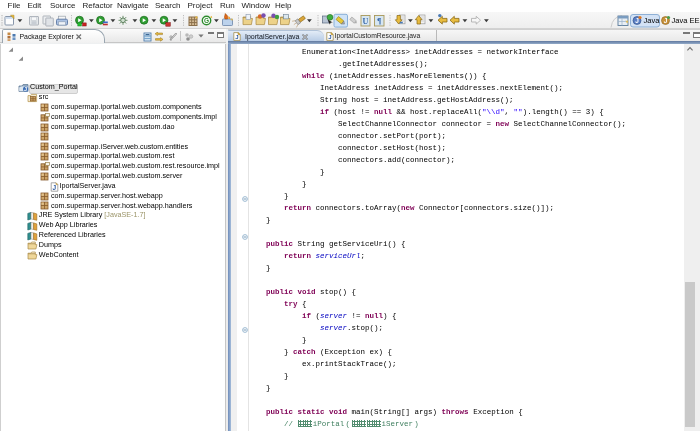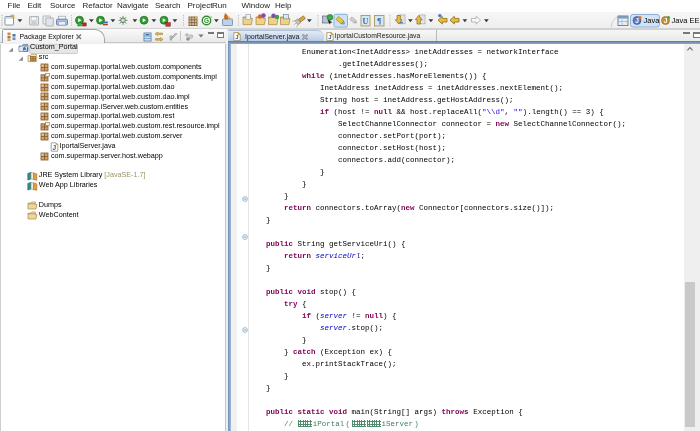--- a/index.html
+++ b/index.html
@@ -14,21 +14,21 @@
     background:linear-gradient(#f7f7f7,#eeeeee); }
   #toolbelow { left:0; top:27.5px; width:700px; height:1.5px; background:#d2d2d2; }
   
   #pkgheader { left:0; top:29px; width:226px; height:14px;
     background:linear-gradient(#fafafa,#e8e8e8); border-bottom:1px solid #c6c6c6; }
   #pkgtab { position:absolute; left:2px; top:0px; width:103px; height:14px;
     background:linear-gradient(#ffffff,#f1f1f1); border:1px solid #9aa6b0; border-bottom:none;
     border-radius:2px 10px 0 0; }
   #pkgtab .lbl { position:absolute; left:16.5px; top:2.8px; font-size:6.9px; color:#111; }
   #tree { left:0; top:44px; width:225px; height:387px; background:#ffffff; border-left:1px solid #cfcfcf;}
-  .trow { position:absolute; height:10px; font-size:7.2px; color:#000; white-space:nowrap; }
+  .trow { position:absolute; height:10px; font-size:7.2px; color:#000; white-space:nowrap;margin-top:40px; }
   .trow .t { position:absolute; top:1px; }
   .tsel { position:absolute; left:27.5px; top:2.1px; width:49px; height:10.3px;
     background:#e6e6e6; border:1px solid #cfcfcf; border-radius:2px; }
   .dec { color:#9b9468; }
   .trow svg.ic { position:absolute; }
   
   #sash { left:225px; top:44px; width:3px; height:387px; background:#ececec; border-left:1px solid #c6c6c6; }
   #bluestripe { left:227.5px; top:41px; width:3.5px; height:390px;
     background:linear-gradient(90deg,#6f8cba,#a4bcda); }
   
@@ -69,21 +69,21 @@
 </head>
 <body>
   <div id="menubar" class="abs">
     <span style="left:7.5px">File</span>
     <span style="left:27.5px">Edit</span>
     <span style="left:50px">Source</span>
     <span style="left:82.5px">Refactor</span>
     <span style="left:117px">Navigate</span>
     <span style="left:155px">Search</span>
     <span style="left:187.5px">Project</span>
-    <span style="left:212px">Run</span>
+    <span style="left:220px">Run</span>
     <span style="left:241.5px">Window</span>
     <span style="left:275px">Help</span>
   </div>
   <div id="toolbar" class="abs">
     <svg width="700" height="16" viewBox="0 0 700 16" style="position:absolute;left:0;top:0">
       <rect x="5" y="4.5" width="8.5" height="8.5" rx="0.8" fill="#fdfdfd" stroke="#7a8aa0" stroke-width="0.9"></rect>
       <rect x="5.6" y="5.1" width="7.3" height="1.7" fill="#c8d8ec"></rect>
       <path d="M10.5 3.2 L14 3.2 L14 6.7 Z" fill="#e8b83c" stroke="#a8861f" stroke-width="0.5"></path>
       <path d="M17.5 7.3 h4.8 l-2.4 2.9 Z" fill="#3a3a3a"></path>
       <rect x="29.5" y="4.5" width="9" height="8.5" rx="0.5" fill="#e4e7ea" stroke="#a8aeb6" stroke-width="0.9"></rect>
@@ -284,21 +284,20 @@
         <path d="M1.6 1.6 h2.2 v2.2 h-2.2 Z" fill="#e0c18c"></path>
       </svg>
       <span class="t" style="left:50.0px">com.supermap.iportal.web.custom.dao</span>
     </div>
 <div class="trow" style="left:0;top:46.6px;width:225px">
       <svg class="ic" style="left:38.5px;top:1.8px" width="9" height="9" viewBox="0 0 9 9">
         <rect x="1" y="1" width="7" height="7" fill="#cda56a" stroke="#85592b" stroke-width="0.8"></rect>
         <path d="M1 4.5 h7 M4.5 1 v7" stroke="#85592b" stroke-width="0.8"></path>
         <path d="M1.6 1.6 h2.2 v2.2 h-2.2 Z" fill="#e0c18c"></path>
       </svg>
-      <span class="t" style="left:50.0px">com.supermap.iportal.web.custom.dao.impl</span>
     </div>
 <div class="trow" style="left:0;top:56.5px;width:225px">
       <svg class="ic" style="left:38.5px;top:1.8px" width="9" height="9" viewBox="0 0 9 9">
         <rect x="1" y="1" width="7" height="7" fill="#cda56a" stroke="#85592b" stroke-width="0.8"></rect>
         <path d="M1 4.5 h7 M4.5 1 v7" stroke="#85592b" stroke-width="0.8"></path>
         <path d="M1.6 1.6 h2.2 v2.2 h-2.2 Z" fill="#e0c18c"></path>
       </svg>
       <span class="t" style="left:50.0px">com.supermap.iServer.web.custom.entities</span>
     </div>
 <div class="trow" style="left:0;top:66.4px;width:224px">
@@ -334,35 +333,51 @@
       <span class="t" style="left:58.6px">IportalServer.java</span>
     </div>
 <div class="trow" style="left:0;top:105.8px;width:215px">
       <svg class="ic" style="left:38.5px;top:1.8px" width="9" height="9" viewBox="0 0 9 9">
         <rect x="1" y="1" width="7" height="7" fill="#cda56a" stroke="#85592b" stroke-width="0.8"></rect>
         <path d="M1 4.5 h7 M4.5 1 v7" stroke="#85592b" stroke-width="0.8"></path>
         <path d="M1.6 1.6 h2.2 v2.2 h-2.2 Z" fill="#e0c18c"></path>
       </svg>
       <span class="t" style="left:50.0px">com.supermap.server.host.webapp</span>
     </div>
+<div class="trow" style="left:0;top:115.6px;width:225px">
+      <svg class="ic" style="left:38.5px;top:1.8px" width="9" height="9" viewBox="0 0 9 9">
+        <rect x="1" y="1" width="7" height="7" fill="#cda56a" stroke="#85592b" stroke-width="0.8"></rect>
+        <path d="M1 4.5 h7 M4.5 1 v7" stroke="#85592b" stroke-width="0.8"></path>
+        <path d="M1.6 1.6 h2.2 v2.2 h-2.2 Z" fill="#e0c18c"></path>
+      </svg>
+      <span class="t" style="left:50.0px">com.supermap.server.host.webapp.handlers</span>
+    </div>
 <div class="trow" style="left:0;top:125.4px;width:225px">
       <svg class="ic" style="left:26px;top:1.8px" width="11" height="10" viewBox="0 0 11 10">
         <path d="M0.8 2.4 L4 1.4 L4 8 L0.8 9 Z" fill="#2f8f8f" stroke="#1d6060" stroke-width="0.6"></path>
         <path d="M4 1.4 L6.6 1.9 L6.6 8.5 L4 8 Z" fill="#f2efe6" stroke="#999" stroke-width="0.6"></path>
         <path d="M6.6 1.9 L9.8 2.9 L9.8 9.3 L6.6 8.5 Z" fill="#e2a23c" stroke="#9b6a1c" stroke-width="0.6"></path>
       </svg>
       <span class="t" style="left:37.8px">JRE System Library <span class="dec">[JavaSE-1.7]</span></span>
     </div>
 <div class="trow" style="left:0;top:135.3px;width:225px">
       <svg class="ic" style="left:26px;top:1.8px" width="11" height="10" viewBox="0 0 11 10">
         <path d="M0.8 2.4 L4 1.4 L4 8 L0.8 9 Z" fill="#2f8f8f" stroke="#1d6060" stroke-width="0.6"></path>
         <path d="M4 1.4 L6.6 1.9 L6.6 8.5 L4 8 Z" fill="#f2efe6" stroke="#999" stroke-width="0.6"></path>
         <path d="M6.6 1.9 L9.8 2.9 L9.8 9.3 L6.6 8.5 Z" fill="#e2a23c" stroke="#9b6a1c" stroke-width="0.6"></path>
       </svg>
       <span class="t" style="left:37.8px">Web App Libraries</span>
+    </div>
+<div class="trow" style="left:0;top:145.2px;width:225px">
+      <svg class="ic" style="left:26px;top:1.8px" width="11" height="10" viewBox="0 0 11 10">
+        <path d="M0.8 2.4 L4 1.4 L4 8 L0.8 9 Z" fill="#2f8f8f" stroke="#1d6060" stroke-width="0.6"></path>
+        <path d="M4 1.4 L6.6 1.9 L6.6 8.5 L4 8 Z" fill="#f2efe6" stroke="#999" stroke-width="0.6"></path>
+        <path d="M6.6 1.9 L9.8 2.9 L9.8 9.3 L6.6 8.5 Z" fill="#e2a23c" stroke="#9b6a1c" stroke-width="0.6"></path>
+      </svg>
+      <span class="t" style="left:37.8px">Referenced Libraries</span>
     </div>
 <div class="trow" style="left:0;top:155.0px;width:225px">
       <svg class="ic" style="left:26px;top:1.8px" width="11" height="9" viewBox="0 0 11 9">
         <path d="M1 2.2 L3.8 2.2 L4.7 1 L8.3 1 L8.3 2.2 L8.3 2.2 L8.3 3 L1 3 Z" fill="#f7edd0" stroke="#ab8b49" stroke-width="0.7"></path>
         <path d="M1 8 L1 2.8 L8.3 2.8 L8.3 3.6 L9.9 3.6 L8.9 8 Z" fill="#efd79a" stroke="#ab8b49" stroke-width="0.7"></path>
       </svg>
       <span class="t" style="left:37.8px">Dumps</span>
     </div>
 <div class="trow" style="left:0;top:164.8px;width:194px">
       <svg class="ic" style="left:26px;top:1.8px" width="11" height="9" viewBox="0 0 11 9">

